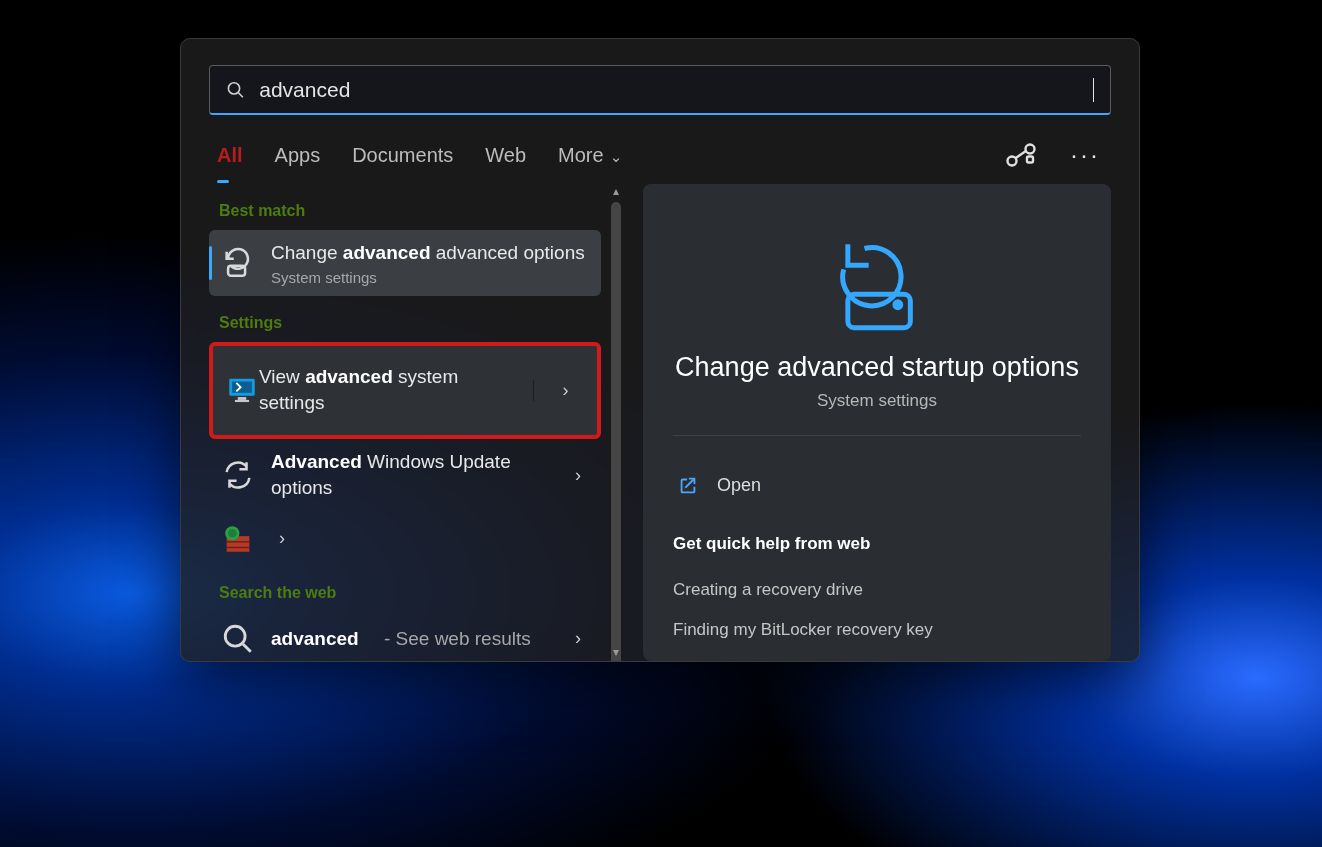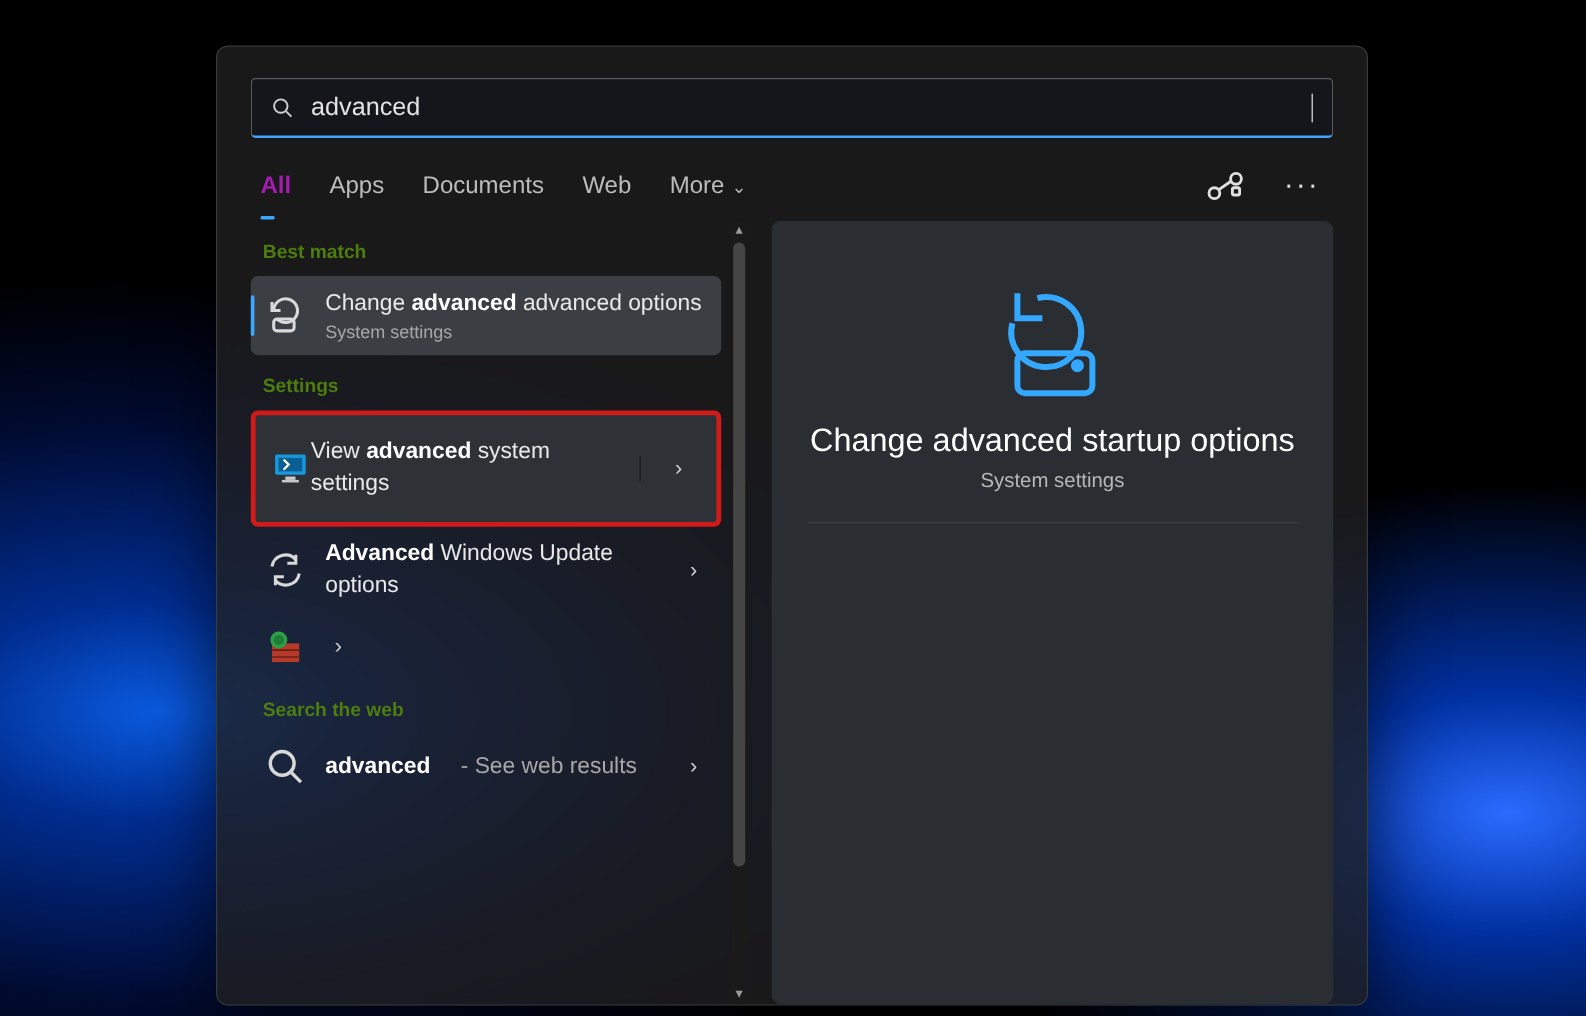--- a/index.html
+++ b/index.html
@@ -6,21 +6,21 @@
   html, body { width: 1322px; height: 847px; overflow: hidden; }
   body {
     background: radial-gradient(1200px 600px at 10% 70%, #0a5be0 0%, #002d90 15%, #000b30 40%, #000 60%),
                 radial-gradient(900px 500px at 95% 80%, #2a6bff 0%, #0030a0 20%, #000 55%);
     background-blend-mode: screen;
     position: relative;
   }
   .search-flyout {
     position: absolute;
     left: 180px; top: 38px;
-    width: 960px; height: 800px;
+    width: 960px; height: 624px;
     background: rgba(32,32,32,0.78);
     backdrop-filter: blur(14px);
     border: 1px solid #3a3a3a;
     border-radius: 10px;
     box-shadow: 0 18px 60px rgba(0,0,0,0.6);
     color: #e7e7e7;
     display: flex;
     flex-direction: column;
   }
   .search-bar-wrap { padding: 26px 28px 10px 28px; }
@@ -39,21 +39,21 @@
     width:1px; height:24px; background:#e4e4e4; margin-left:-1px;
   }
 
   .tabs-row {
     display:flex; align-items:center;
     padding: 12px 36px 10px 36px;
     border-bottom: 1px solid rgba(255,255,255,0);
   }
   .tabs { display:flex; gap: 32px; align-items:center; }
   .tab { font-size: 20px; color:#bcbcbc; cursor:pointer; padding: 6px 0; }
-  .tab.active { color:#a21caf; font-weight:600; position:relative; }
+  .tab.active { color:#b91c1c; font-weight:600; position:relative; }
   .tab.active::after{
     content:""; position:absolute; left:0; right:14px; bottom:-10px; height:3px;
     background:#3aa8ff; border-radius:3px;
   }
   .tab .chev { margin-left:6px; font-size:15px; color:#bcbcbc; }
   .tab-icons { margin-left:auto; display:flex; gap:28px; align-items:center; }
   .icon-btn { width:36px; height:36px; border-radius:6px; display:flex; align-items:center; justify-content:center; cursor:pointer; color:#e0e0e0; }
 
   .body { display:flex; flex: 1; overflow:hidden; padding: 0 28px 0 28px; }
   .left-col { width: 410px; display:flex; flex-direction:column; padding-right:4px; position:relative; }
@@ -262,16 +262,30 @@
             <path d="M18 6 a14 14 0 1 1 -10 10"></path>
             <path d="M10 4 l0 10 l10 0"></path>
             <rect x="10" y="28" width="30" height="16" rx="3"></rect>
             <circle cx="34" cy="33" r="1.4" fill="#34a8ff"></circle>
           </svg>
         </div>
         <div class="detail-title">Change advanced startup options</div>
         <div class="detail-sub">System settings</div>
       </div>
 
+      <div class="detail-actions">
+        <div class="action-row">
+          <svg viewBox="0 0 24 24" stroke-width="2">
+              <path d="M9 15l9-9"></path>
+              <path d="M13 5h6v6"></path>
+              <path d="M19 14v5a1 1 0 0 1-1 1H6a1 1 0 0 1-1-1V7a1 1 0 0 1 1-1h5"></path>
+            </svg>
+          <span>Open</span>
+        </div>
+
+        <div class="quick-head">Get quick help from web</div>
+        <div class="quick-link">Creating a recovery drive</div>
+        <div class="quick-link">Finding my BitLocker recovery key</div>
+      </div>
     </div>
 
   </div>
 </div>
 
 </body></html>

